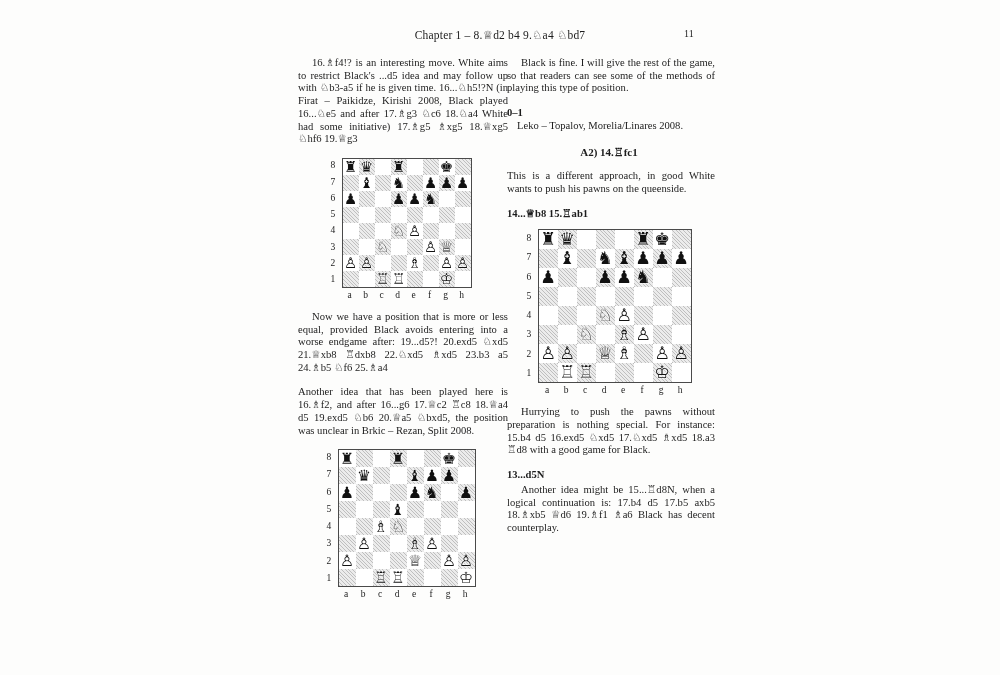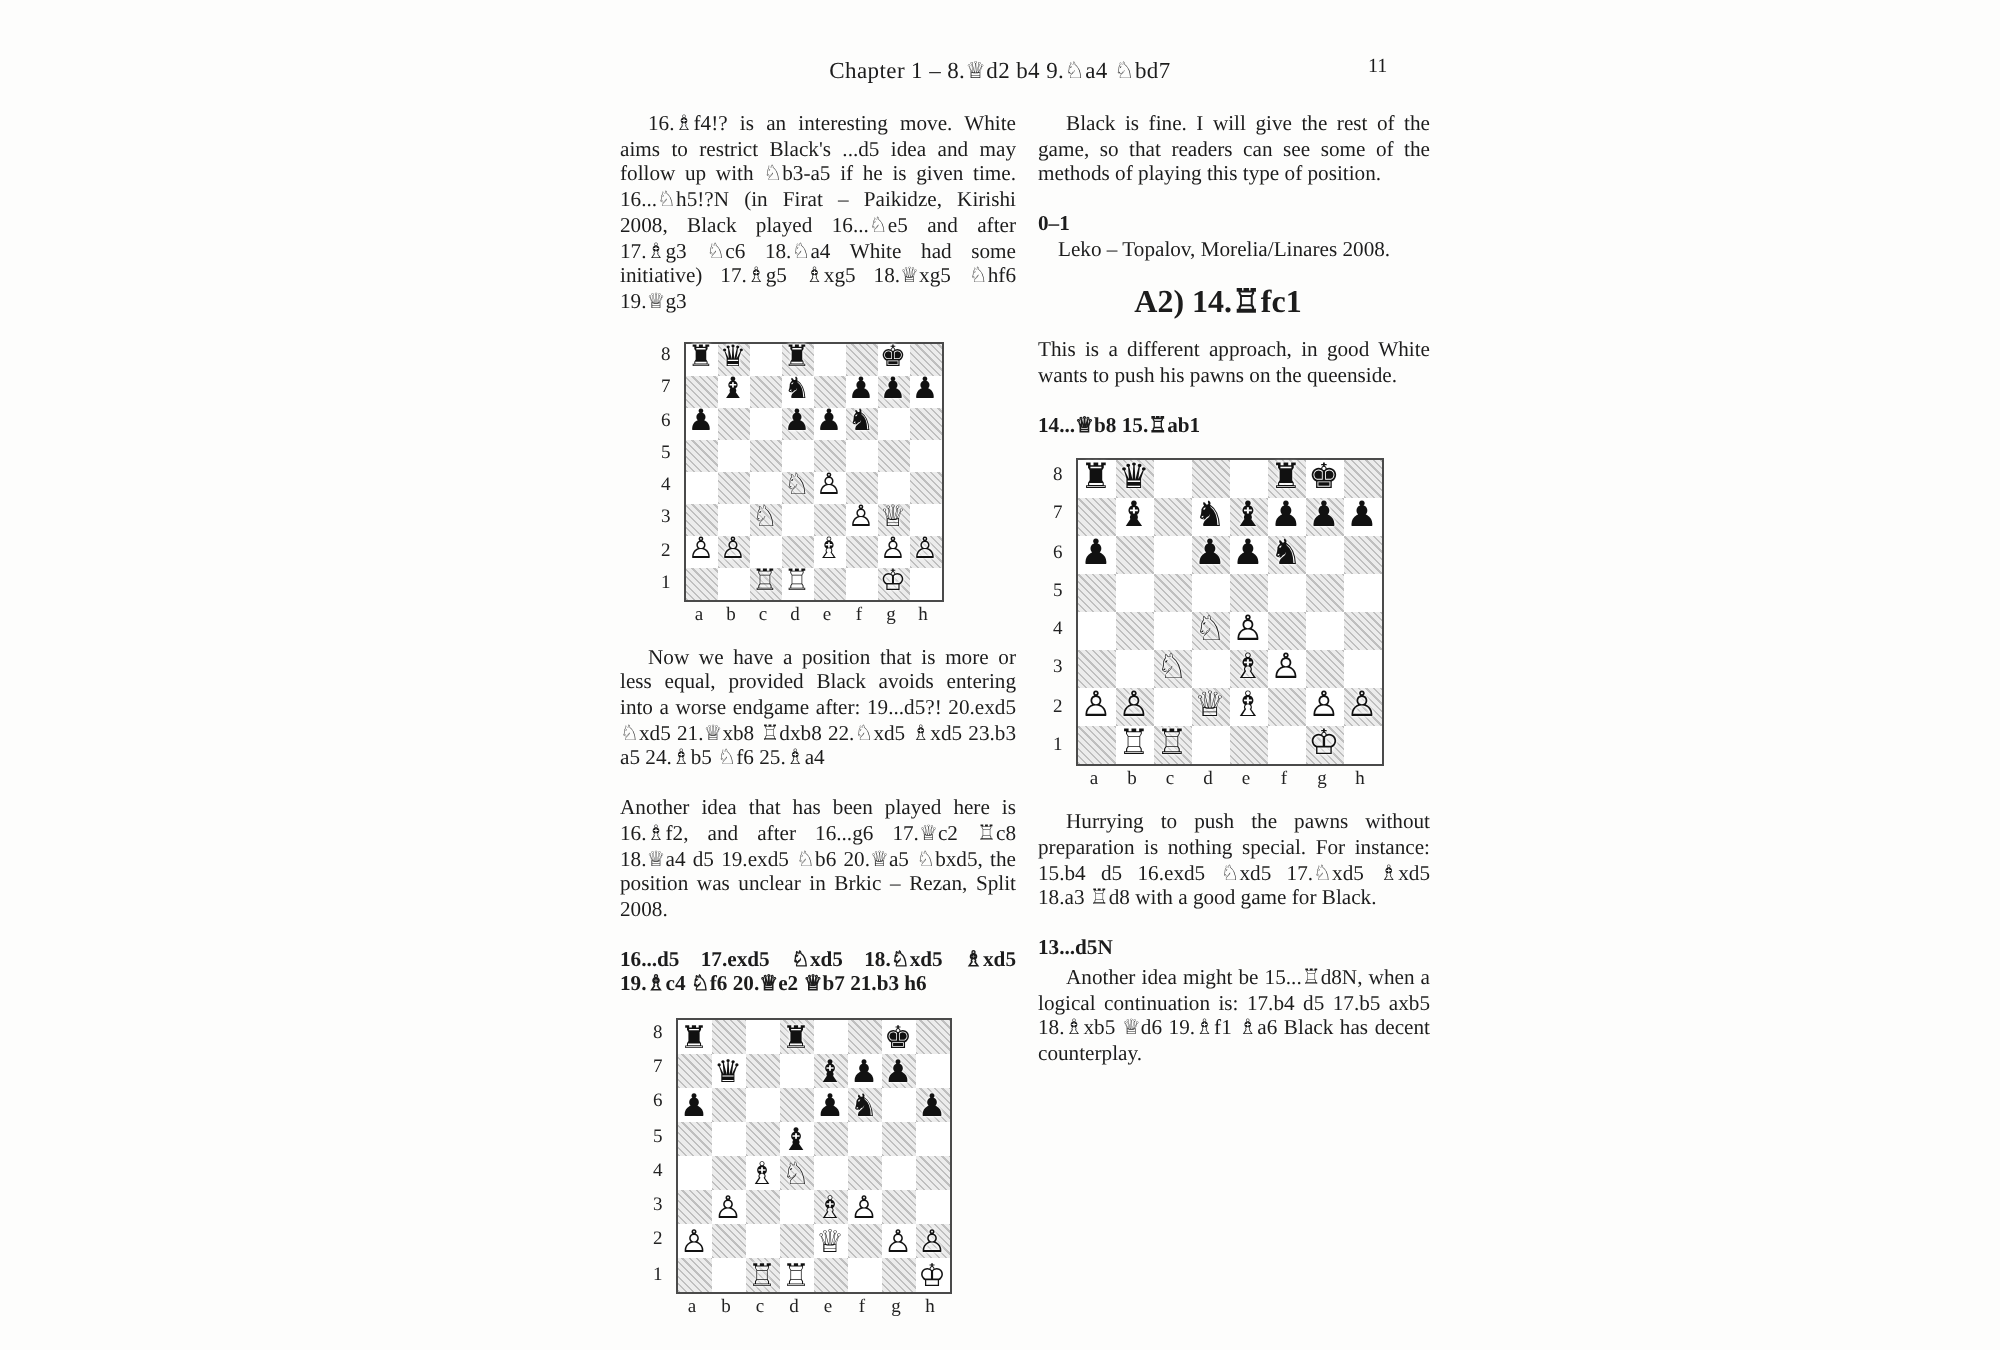--- a/index.html
+++ b/index.html
@@ -22,30 +22,30 @@
   }
 
   .col {
     position: absolute; top: 57px;
     font-size: 10.6px; line-height: 12.7px;
     text-align: justify;
   }
   .col-left  { left: 294px; width: 214px; }
   .col-right { left: 503px; width: 212px; }
 
-  .col p { margin: 0 0 12px 16px; }
+  .col p { margin: 0 0 12px 4px; }
   .indent { text-indent: 14px; }
   .indent-sm { text-indent: 10px; }
   .moves { font-weight: bold; }
   .tight { margin-bottom: 0 !important; }
   .result { font-weight: bold; margin-bottom: 0 !important; }
 
   .section-heading {
     text-align: center; font-weight: bold;
-    margin: 13px 0 12px 0; font-size: 16px;
+    margin: 13px 0 12px 0; font-size: 11px;
   }
 
   
   .diagram-wrap { width: max-content; margin: 9px auto 11px auto; }
   .diagram-main { display: flex; }
   .rank-labels { display: flex; flex-direction: column; width: 11px; }
   .rank-labels .coord {
     flex: 1; display: flex; align-items: center;
     font-size: 9.5px; line-height: 1; color: #222;
   }
@@ -221,21 +221,20 @@
           <span class="coord">d</span>
           <span class="coord">e</span>
           <span class="coord">f</span>
           <span class="coord">g</span>
           <span class="coord">h</span>
         </div>
       </div>
 
     <p class="indent">Now we have a position that is more or less equal, provided Black avoids entering into a worse endgame after: 19...d5?! 20.exd5 ♘xd5 21.♕xb8 ♖dxb8 22.♘xd5 ♗xd5 23.b3 a5 24.♗b5 ♘f6 25.♗a4</p>
     <p>Another idea that has been played here is 16.♗f2, and after 16...g6 17.♕c2 ♖c8 18.♕a4 d5 19.exd5 ♘b6 20.♕a5 ♘bxd5, the position was unclear in Brkic – Rezan, Split 2008.</p>
-    <p class="moves tight">16...d5 17.exd5 ♘xd5 18.♘xd5 ♗xd5 19.♗c4 ♘f6 20.♕e2 ♕b7 21.b3 h6</p>
 
     <div class="diagram-wrap" style="--sq:17px">
         <div class="diagram-main">
           <div class="rank-labels">
             <span class="coord">8</span>
             <span class="coord">7</span>
             <span class="coord">6</span>
             <span class="coord">5</span>
             <span class="coord">4</span>
             <span class="coord">3</span>

